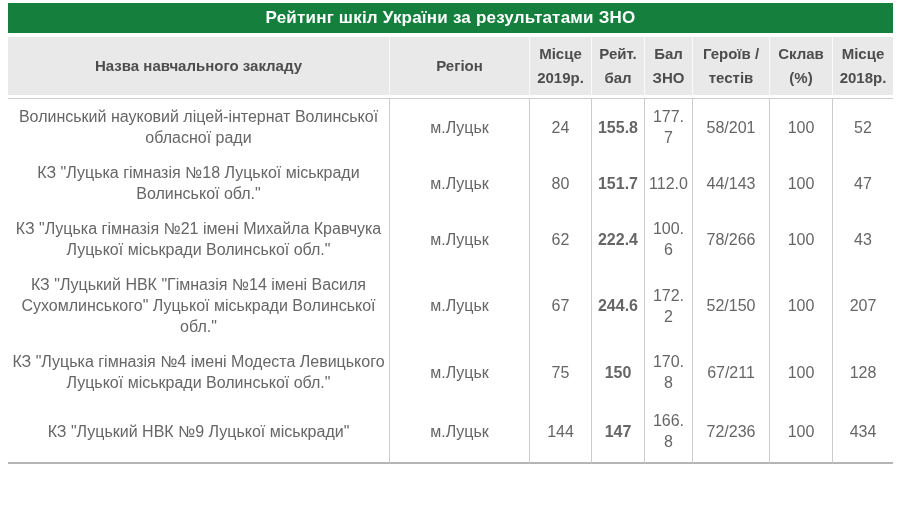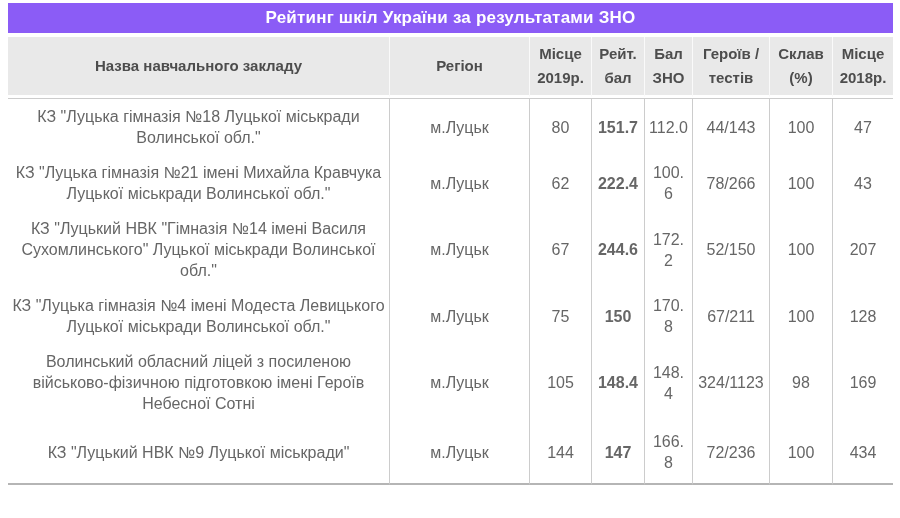--- a/index.html
+++ b/index.html
@@ -11,21 +11,21 @@
   .page {
     width: 900px;
     height: 518px;
     box-sizing: border-box;
     padding: 3px 7px 0 8px;
     overflow: hidden;
   }
   .title-bar {
     width: 885px;
     height: 30px;
-    background: #8b5cf6;
+    background: #15803d;
     display: flex;
     align-items: center;
     justify-content: center;
     margin-bottom: 4px;
   }
   .title-bar .title-text {
     color: #ffffff;
     font-weight: bold;
     font-size: 17px;
     letter-spacing: 0.2px;
@@ -131,20 +131,30 @@
           <span class="hline">(%)</span>
         </th>
         <th>
           <span class="hline">Місце</span>
           <span class="hline">2018р.</span>
         </th>
       </tr>
     </thead>
     <tbody>
       <tr>
+        <td class="name-cell">Волинський науковий ліцей-інтернат Волинської обласної ради</td>
+        <td>м.Луцьк</td>
+        <td>24</td>
+        <td class="rating-cell">155.8</td>
+        <td>177.7</td>
+        <td>58/201</td>
+        <td>100</td>
+        <td>52</td>
+      </tr>
+      <tr>
         <td class="name-cell">КЗ "Луцька гімназія №18 Луцької міськради Волинської обл."</td>
         <td>м.Луцьк</td>
         <td>80</td>
         <td class="rating-cell">151.7</td>
         <td>112.0</td>
         <td>44/143</td>
         <td>100</td>
         <td>47</td>
       </tr>
       <tr>
@@ -171,30 +181,20 @@
         <td class="name-cell">КЗ "Луцька гімназія №4 імені Модеста Левицького Луцької міськради Волинської обл."</td>
         <td>м.Луцьк</td>
         <td>75</td>
         <td class="rating-cell">150</td>
         <td>170.8</td>
         <td>67/211</td>
         <td>100</td>
         <td>128</td>
       </tr>
       <tr>
-        <td class="name-cell">Волинський обласний ліцей з посиленою військово-фізичною підготовкою імені Героїв Небесної Сотні</td>
-        <td>м.Луцьк</td>
-        <td>105</td>
-        <td class="rating-cell">148.4</td>
-        <td>148.4</td>
-        <td>324/1123</td>
-        <td>98</td>
-        <td>169</td>
-      </tr>
-      <tr>
         <td class="name-cell">КЗ "Луцький НВК №9 Луцької міськради"</td>
         <td>м.Луцьк</td>
         <td>144</td>
         <td class="rating-cell">147</td>
         <td>166.8</td>
         <td>72/236</td>
         <td>100</td>
         <td>434</td>
       </tr>
     </tbody>

